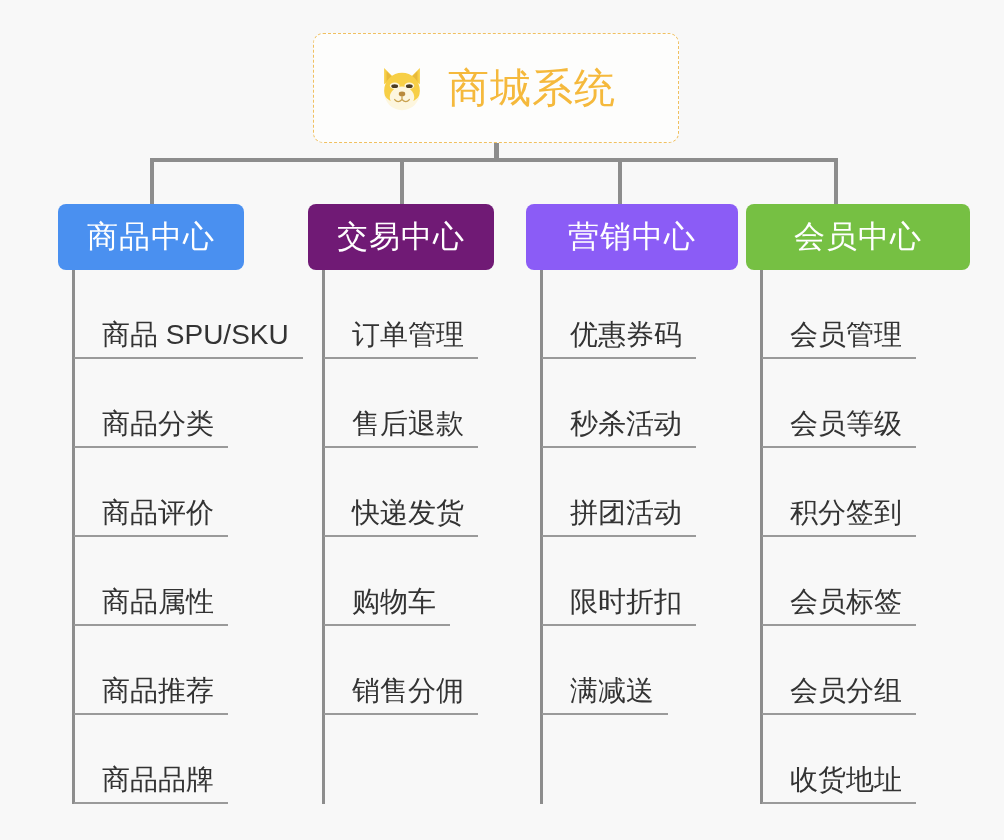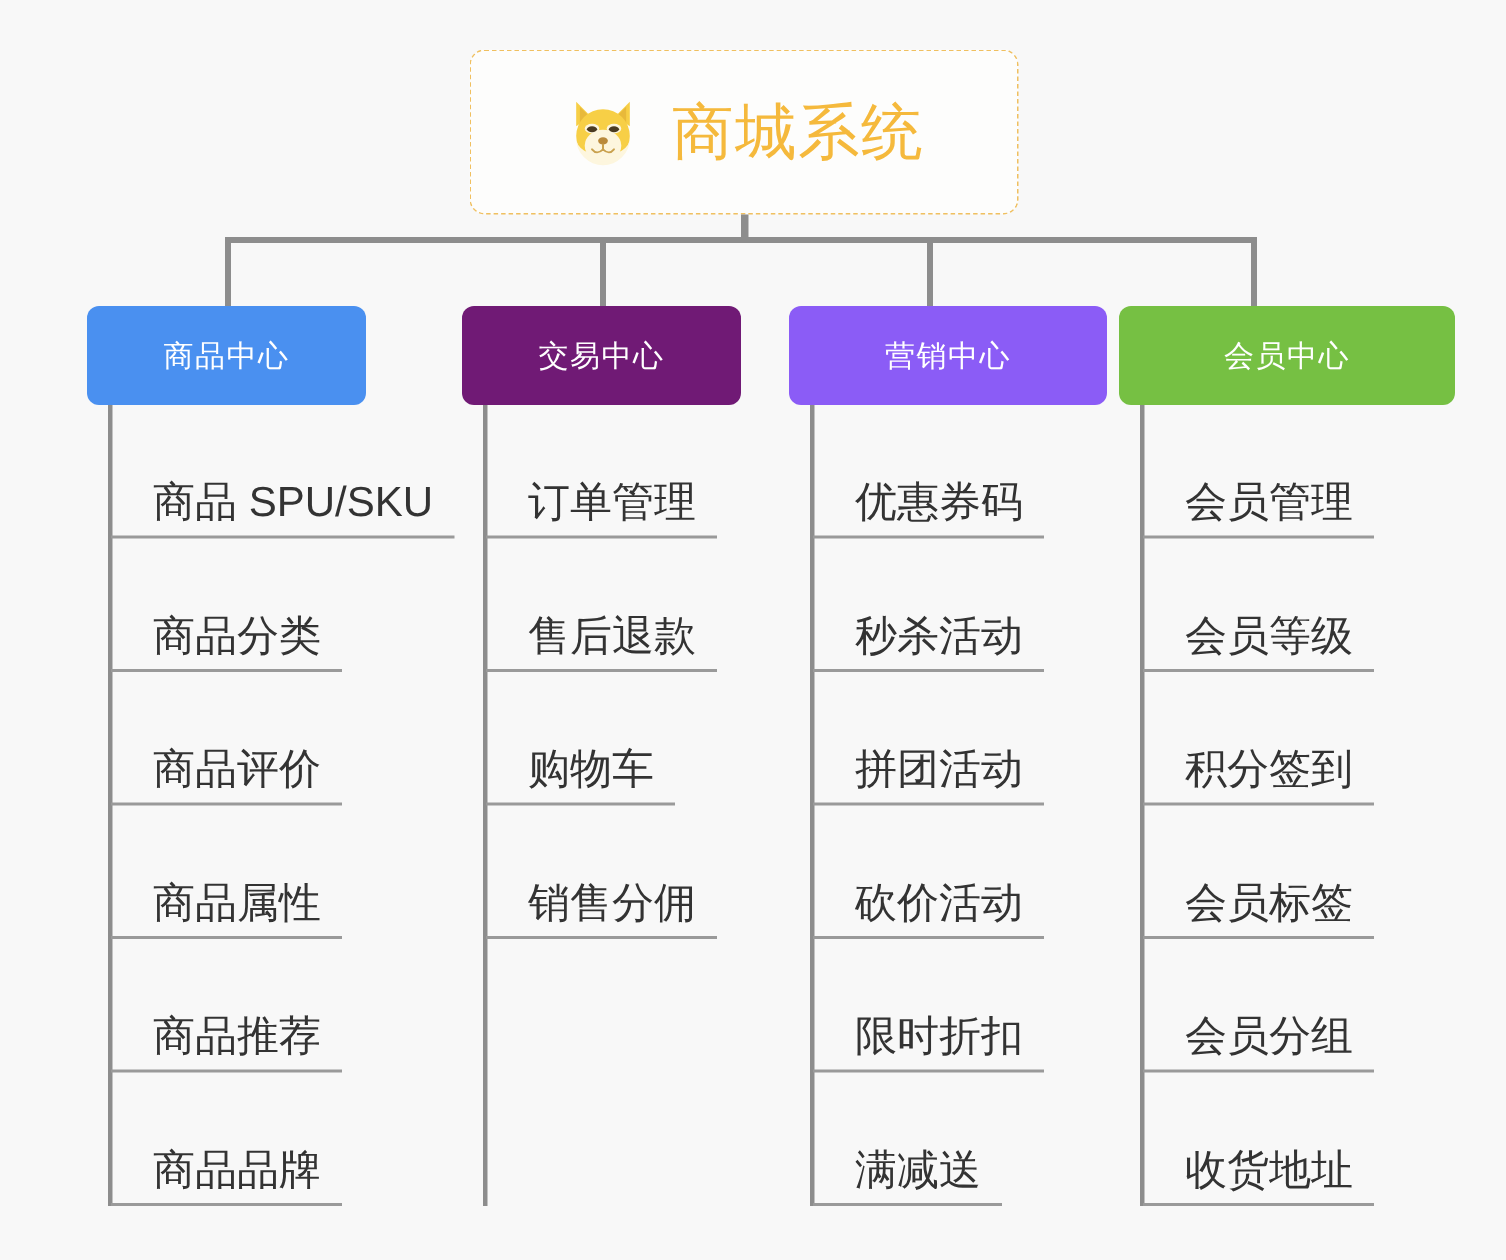--- a/index.html
+++ b/index.html
@@ -65,21 +65,21 @@
     top: 204px;
   }
   .col-header {
     box-sizing: border-box;
     height: 66px;
     border-radius: 8px;
     display: flex;
     align-items: center;
     justify-content: center;
     color: #ffffff;
-    font-size: 20px;
+    font-size: 31px;
     letter-spacing: 1px;
     white-space: nowrap;
   }
 
   .leaf-list {
     position: relative;
     margin-top: 0;
     padding-left: 16px;
   }
   
@@ -175,20 +175,23 @@
     </div>
     <div class="leaf-list">
       <div class="spine" style="height:534px;"></div>
       <div class="leaf">
           <div class="leaf-inner"><span class="leaf-label">订单管理</span></div>
         </div>
       <div class="leaf">
           <div class="leaf-inner"><span class="leaf-label">售后退款</span></div>
         </div>
       <div class="leaf">
+          <div class="leaf-inner"><span class="leaf-label">快递发货</span></div>
+        </div>
+      <div class="leaf">
           <div class="leaf-inner"><span class="leaf-label">购物车</span></div>
         </div>
       <div class="leaf">
           <div class="leaf-inner"><span class="leaf-label">销售分佣</span></div>
         </div>
     </div>
   </div>
 
   <div class="column" style="left:526px; width:226px;">
     <div class="col-header" style="width:212px; background:#8b5cf6;">
@@ -199,23 +202,20 @@
       <div class="leaf">
           <div class="leaf-inner"><span class="leaf-label">优惠券码</span></div>
         </div>
       <div class="leaf">
           <div class="leaf-inner"><span class="leaf-label">秒杀活动</span></div>
         </div>
       <div class="leaf">
           <div class="leaf-inner"><span class="leaf-label">拼团活动</span></div>
         </div>
       <div class="leaf">
-          <div class="leaf-inner"><span class="leaf-label">砍价活动</span></div>
-        </div>
-      <div class="leaf">
           <div class="leaf-inner"><span class="leaf-label">限时折扣</span></div>
         </div>
       <div class="leaf">
           <div class="leaf-inner"><span class="leaf-label">满减送</span></div>
         </div>
     </div>
   </div>
 
   <div class="column" style="left:746px; width:226px;">
     <div class="col-header" style="width:224px; background:#76c043;">

